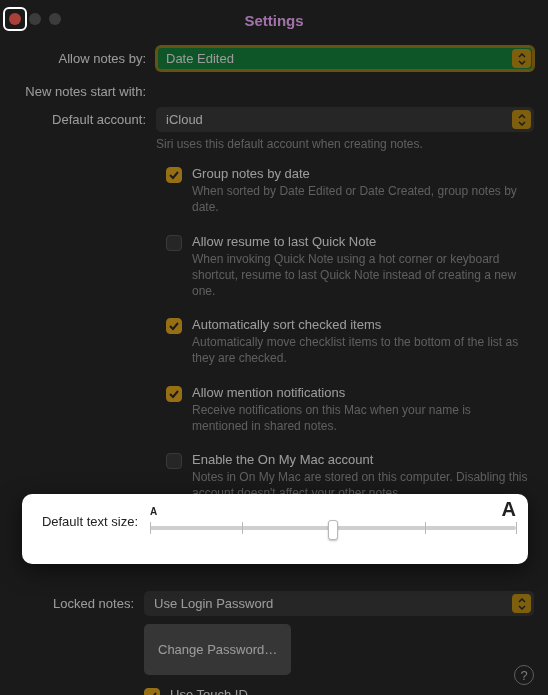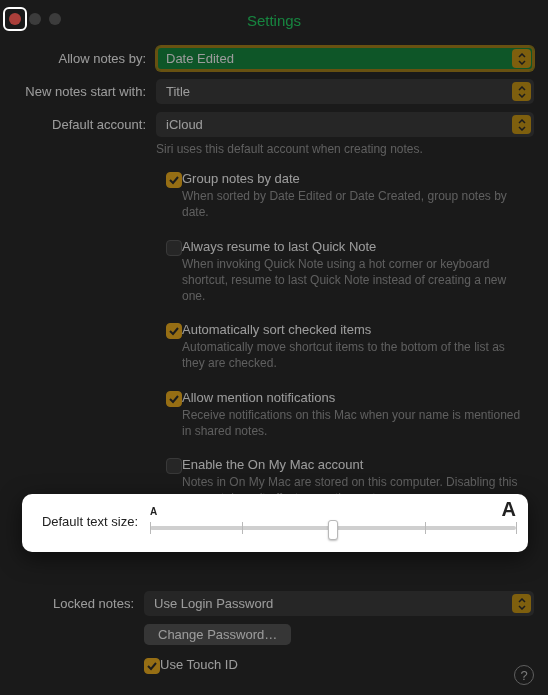--- a/index.html
+++ b/index.html
@@ -21,21 +21,21 @@
   }
   
   .titlebar {
     height: 40px; display: flex; align-items: center; justify-content: center;
     position: relative;
   }
   .traffic { position: absolute; left: 9px; top: 13px; display: flex; gap: 8px; }
   .dot { width: 12px; height: 12px; border-radius: 50%; background: #5a5a5a; }
   .dot.close { background: #ff5f57; }
   .close-ring { position: absolute; left: 3px; top: 7px; width: 24px; height: 24px; border: 2px solid #fff; border-radius: 6px; z-index: 60; }
-  .title { font-weight: 400; font-size: 15px; color: #22c55e; text-align: center; }
+  .title { font-weight: 700; font-size: 15px; color: #f0abfc; text-align: center; }
 
   
   .form { padding: 6px 14px 10px 14px; }
   .row { display: flex; align-items: flex-start; margin-bottom: 14px; }
   .row.tight { margin-bottom: 8px; }
   .label-col { width: 142px; text-align: right; padding-right: 10px; padding-top: 5px; color: #e7e7e7; font-size: 13px; flex-shrink:0;}
   .ctrl-col { flex: 1; min-width: 0; }
 
   
   .popup {
@@ -46,57 +46,57 @@
   .popup.highlight { box-shadow: 0 0 0 2px #9c7a1a inset, 0 0 0 1px #9c7a1a; background:#15803d;}
   .popup .arrows {
     position: absolute; right: 3px; top: 3px; width: 19px; height: 19px;
     background: #bc8e15; border-radius: 4px; display:flex; flex-direction:column; align-items:center; justify-content:center;
   }
   .popup .arrows svg { display:block; }
 
   .hint { color: #8e8e8e; font-size: 12px; margin-top: 4px; line-height: 1.35; }
 
   
-  .opt { display: flex; margin-bottom: 18px; }
+  .opt { display: flex; gap: 10px; margin-bottom: 18px; }
   .opt:last-child { margin-bottom: 0;}
   .chk {
     width: 16px; height: 16px; border-radius: 4px; flex-shrink: 0;
     background: #3a3a3a; border: 1px solid #555; margin-top: 1px; display:flex; align-items:center; justify-content:center;
   }
   .chk.on { background: #e0a51e; border-color: #e0a51e; }
   .chk.on svg { display:block;}
   .opt-body { flex:1; min-width: 0;}
   .opt-title { color: #e7e7e7; font-size: 13px; }
   .opt-sub  { color: #8e8e8e; font-size: 12px; margin-top: 2px; line-height: 1.35;}
 
   .options-col { margin-left: 152px; margin-right: 4px; }
 
   
   .slider-panel {
     position: absolute; left: 22px; right: 20px; top: 494px;
-    background: #fff; border-radius: 10px; padding: 18px 12px 22px 12px; z-index: 55;
+    background: #fff; border-radius: 10px; padding: 18px 12px 34px 12px; z-index: 55;
     box-shadow: 0 6px 22px rgba(0,0,0,0.55);
     color: #222;
   }
   .slider-row { display:flex; align-items:center; gap:10px; }
   .slider-label { width: 106px; text-align:right; font-size:13px; padding-right:2px; color:#222;}
   .slider-wrap { flex:1; position:relative; padding-top:10px;}
   .slider-A-small { position:absolute; left:0; top:-6px; font-size:10px; font-weight:600; color:#222;}
   .slider-A-big   { position:absolute; right:0; top:-14px; font-size:20px; font-weight:600; color:#222;}
   .slider-track {
     height: 4px; background: #cfcfcf; border-radius:2px; position:relative; margin-top:4px;
   }
   .tick { position:absolute; top:-4px; width:1px; height:12px; background:#b9b9b9;}
   .thumb { position:absolute; top:-6px; width:10px; height:20px; background:#fff; border:1px solid #b8b8b8; border-radius:3px; box-shadow:0 1px 2px rgba(0,0,0,0.25);}
 
   
   .lower { position:absolute; left:2px; right:14px; top:576px;margin-top:15px;}
   .btn {
     display:inline-block; background:#515151; color:#e7e7e7; font-size:13px;
-    padding: 3px 14px; border-radius:5px; margin-top:8px;
+    padding: 18px 14px; border-radius:5px; margin-top:8px;
   }
 
   .help { position:absolute; right:14px; bottom:10px; width:20px; height:20px; border:1.5px solid #8e8e8e; border-radius:50%; color:#b8b8b8; font-size:13px; display:flex; align-items:center; justify-content:center; z-index:5;}
 </style>
 </head>
 <body>
 
 <div class="close-ring"></div>
 
 <div class="titlebar">
@@ -119,31 +119,20 @@
               <path d="M1 4 L4 1 L7 4" stroke="#2b2b2b" stroke-width="1.5" fill="none"></path>
               <path d="M1 8 L4 11 L7 8" stroke="#2b2b2b" stroke-width="1.5" fill="none"></path>
             </svg>
         </span>
       </div>
     </div>
   </div>
 
   <div class="row tight">
     <div class="label-col">New notes start with:</div>
-    <div class="ctrl-col">
-      <div class="popup">
-        <span>Title</span>
-        <span class="arrows">
-          <svg width="8" height="12" viewBox="0 0 8 12">
-              <path d="M1 4 L4 1 L7 4" stroke="#2b2b2b" stroke-width="1.5" fill="none"></path>
-              <path d="M1 8 L4 11 L7 8" stroke="#2b2b2b" stroke-width="1.5" fill="none"></path>
-            </svg>
-        </span>
-      </div>
-    </div>
   </div>
 
   <div class="row">
     <div class="label-col">Default account:</div>
     <div class="ctrl-col">
       <div class="popup">
         <span>iCloud</span>
         <span class="arrows">
           <svg width="8" height="12" viewBox="0 0 8 12">
               <path d="M1 4 L4 1 L7 4" stroke="#2b2b2b" stroke-width="1.5" fill="none"></path>
@@ -163,33 +152,33 @@
           </svg>
         </div>
       <div class="opt-body">
         <div class="opt-title">Group notes by date</div>
         <div class="opt-sub">When sorted by Date Edited or Date Created, group notes by date.</div>
       </div>
     </div>
     <div class="opt">
       <div class="chk"></div>
       <div class="opt-body">
-        <div class="opt-title">Always resume to last Quick Note</div>
+        <div class="opt-title">Allow resume to last Quick Note</div>
         <div class="opt-sub">When invoking Quick Note using a hot corner or keyboard shortcut, resume to last Quick Note instead of creating a new one.</div>
       </div>
     </div>
     <div class="opt">
       <div class="chk on">
           <svg width="10" height="10" viewBox="0 0 10 10">
             <path d="M1 5 L4 8 L9 2" stroke="#2b2b2b" stroke-width="2" fill="none"></path>
           </svg>
         </div>
       <div class="opt-body">
         <div class="opt-title">Automatically sort checked items</div>
-        <div class="opt-sub">Automatically move shortcut items to the bottom of the list as they are checked.</div>
+        <div class="opt-sub">Automatically move checklist items to the bottom of the list as they are checked.</div>
       </div>
     </div>
     <div class="opt">
       <div class="chk on">
           <svg width="10" height="10" viewBox="0 0 10 10">
             <path d="M1 5 L4 8 L9 2" stroke="#2b2b2b" stroke-width="2" fill="none"></path>
           </svg>
         </div>
       <div class="opt-body">
         <div class="opt-title">Allow mention notifications</div>

